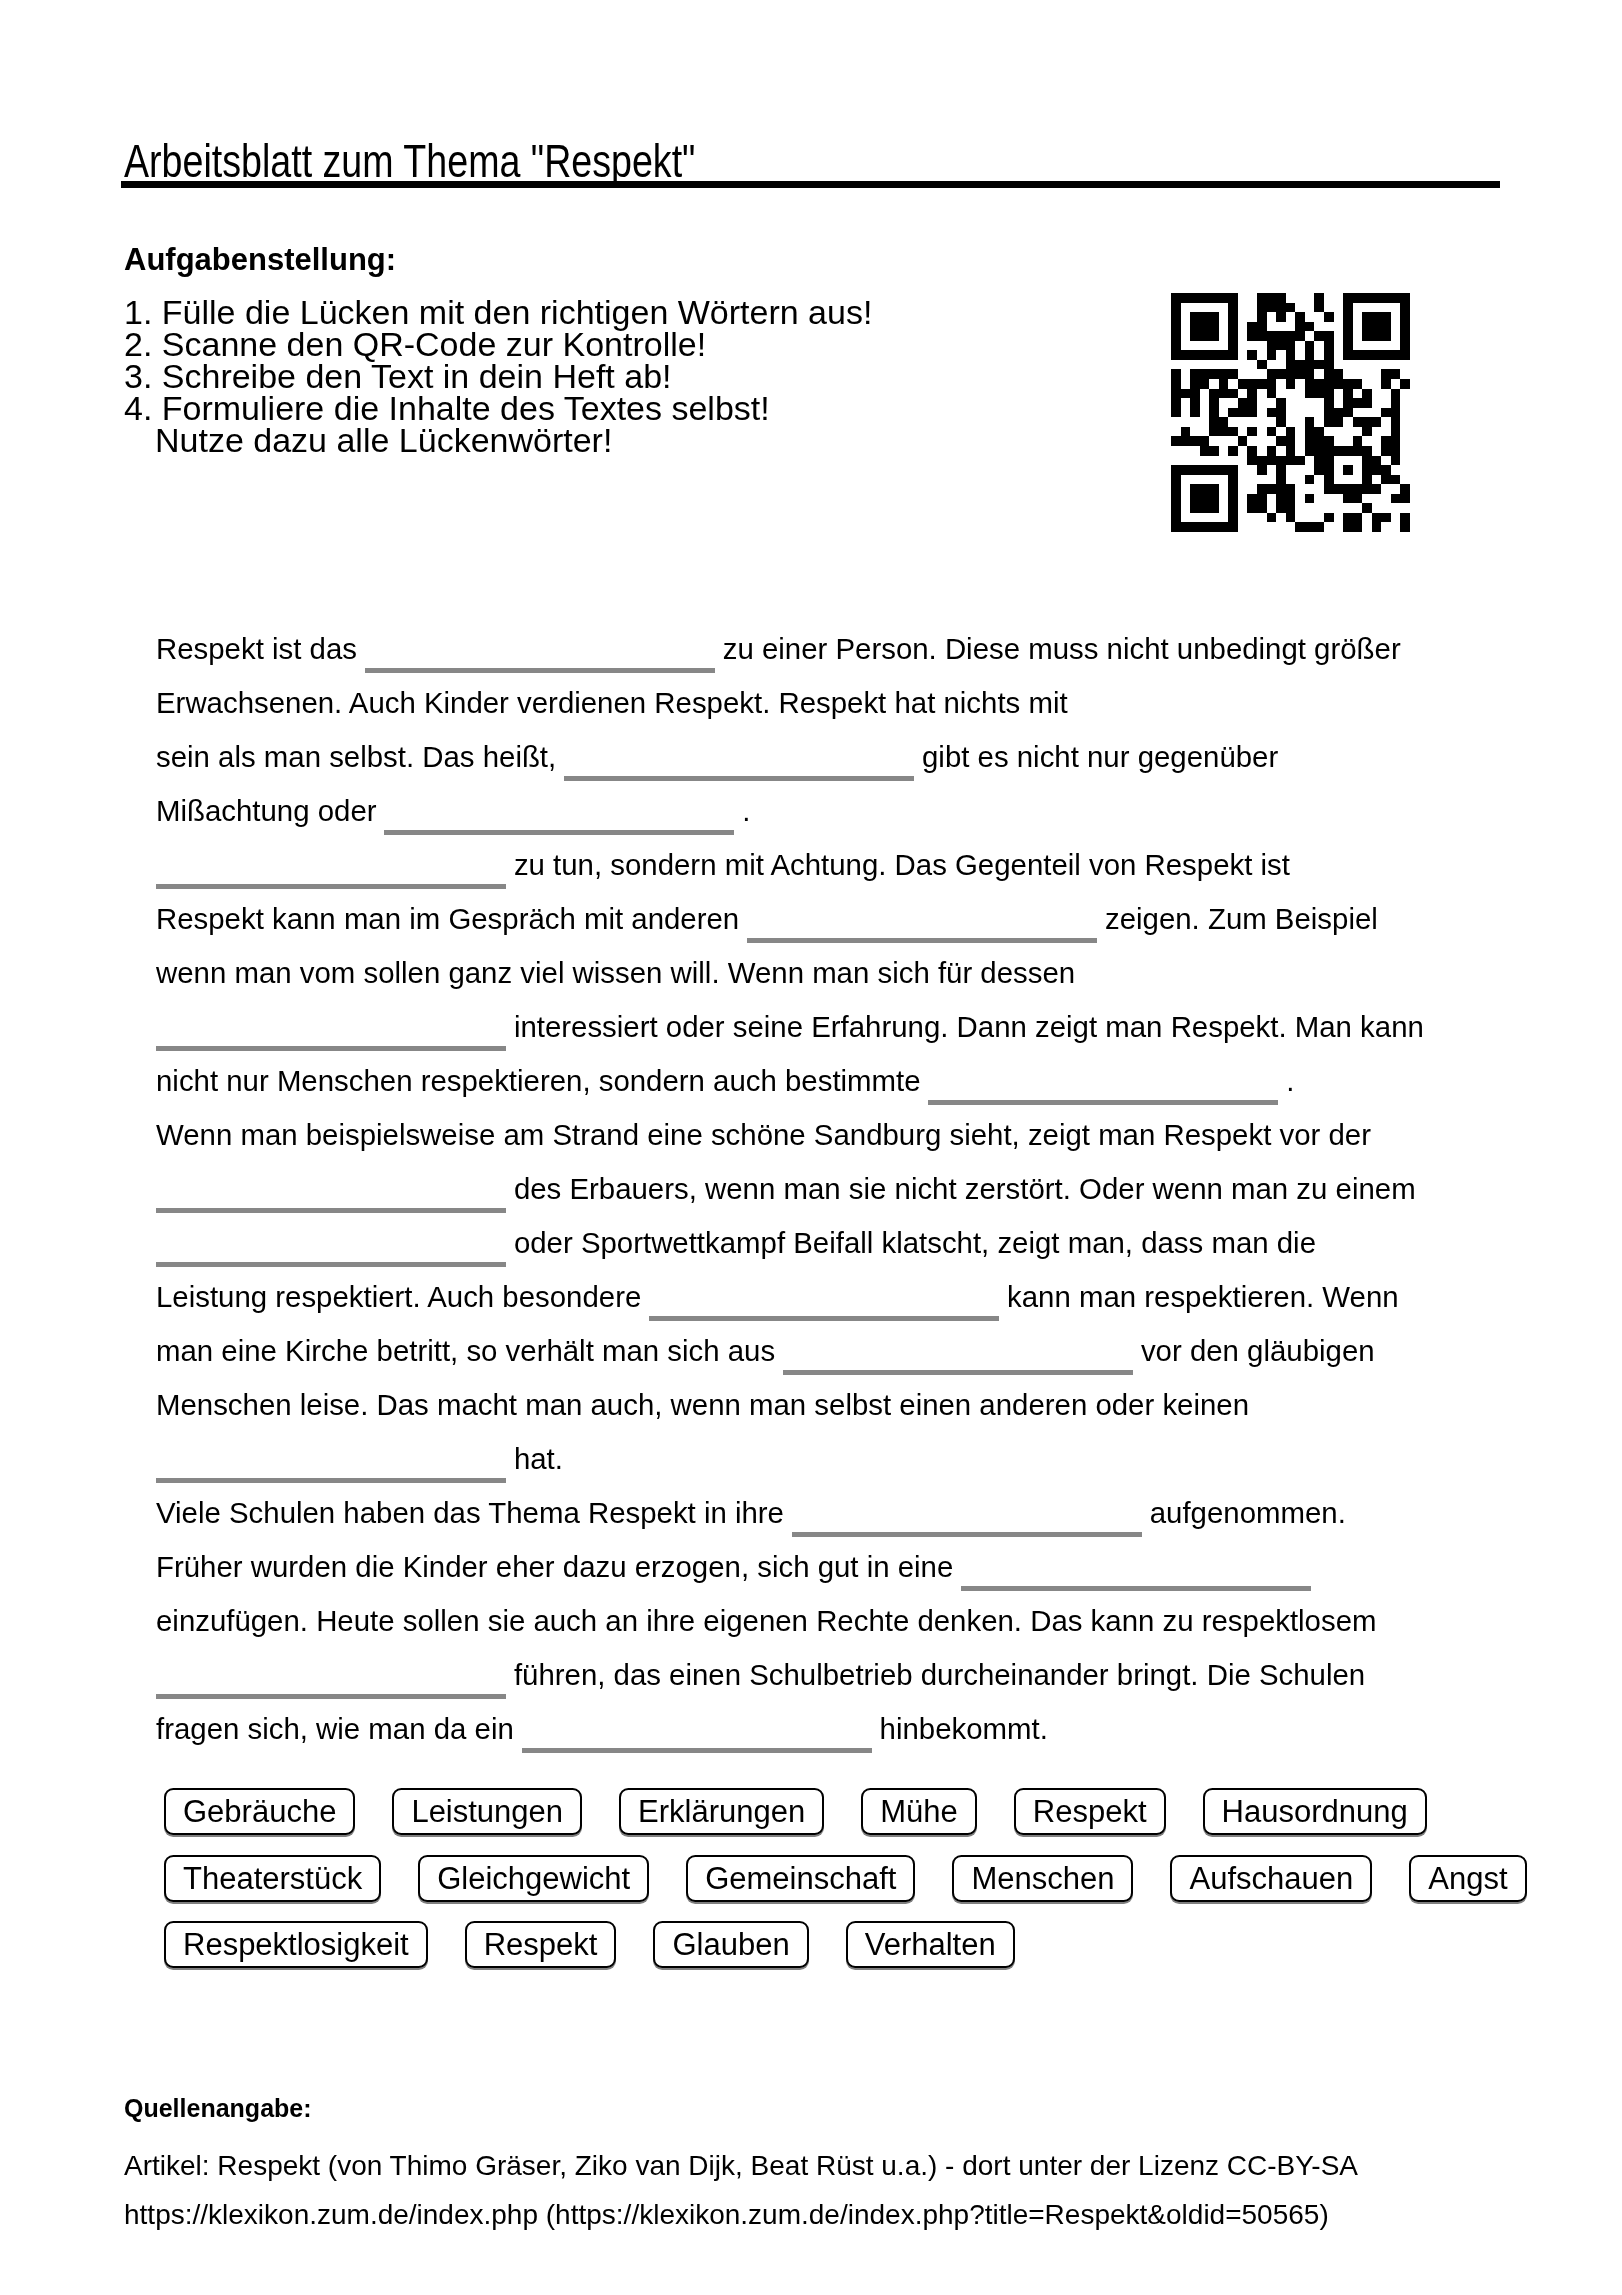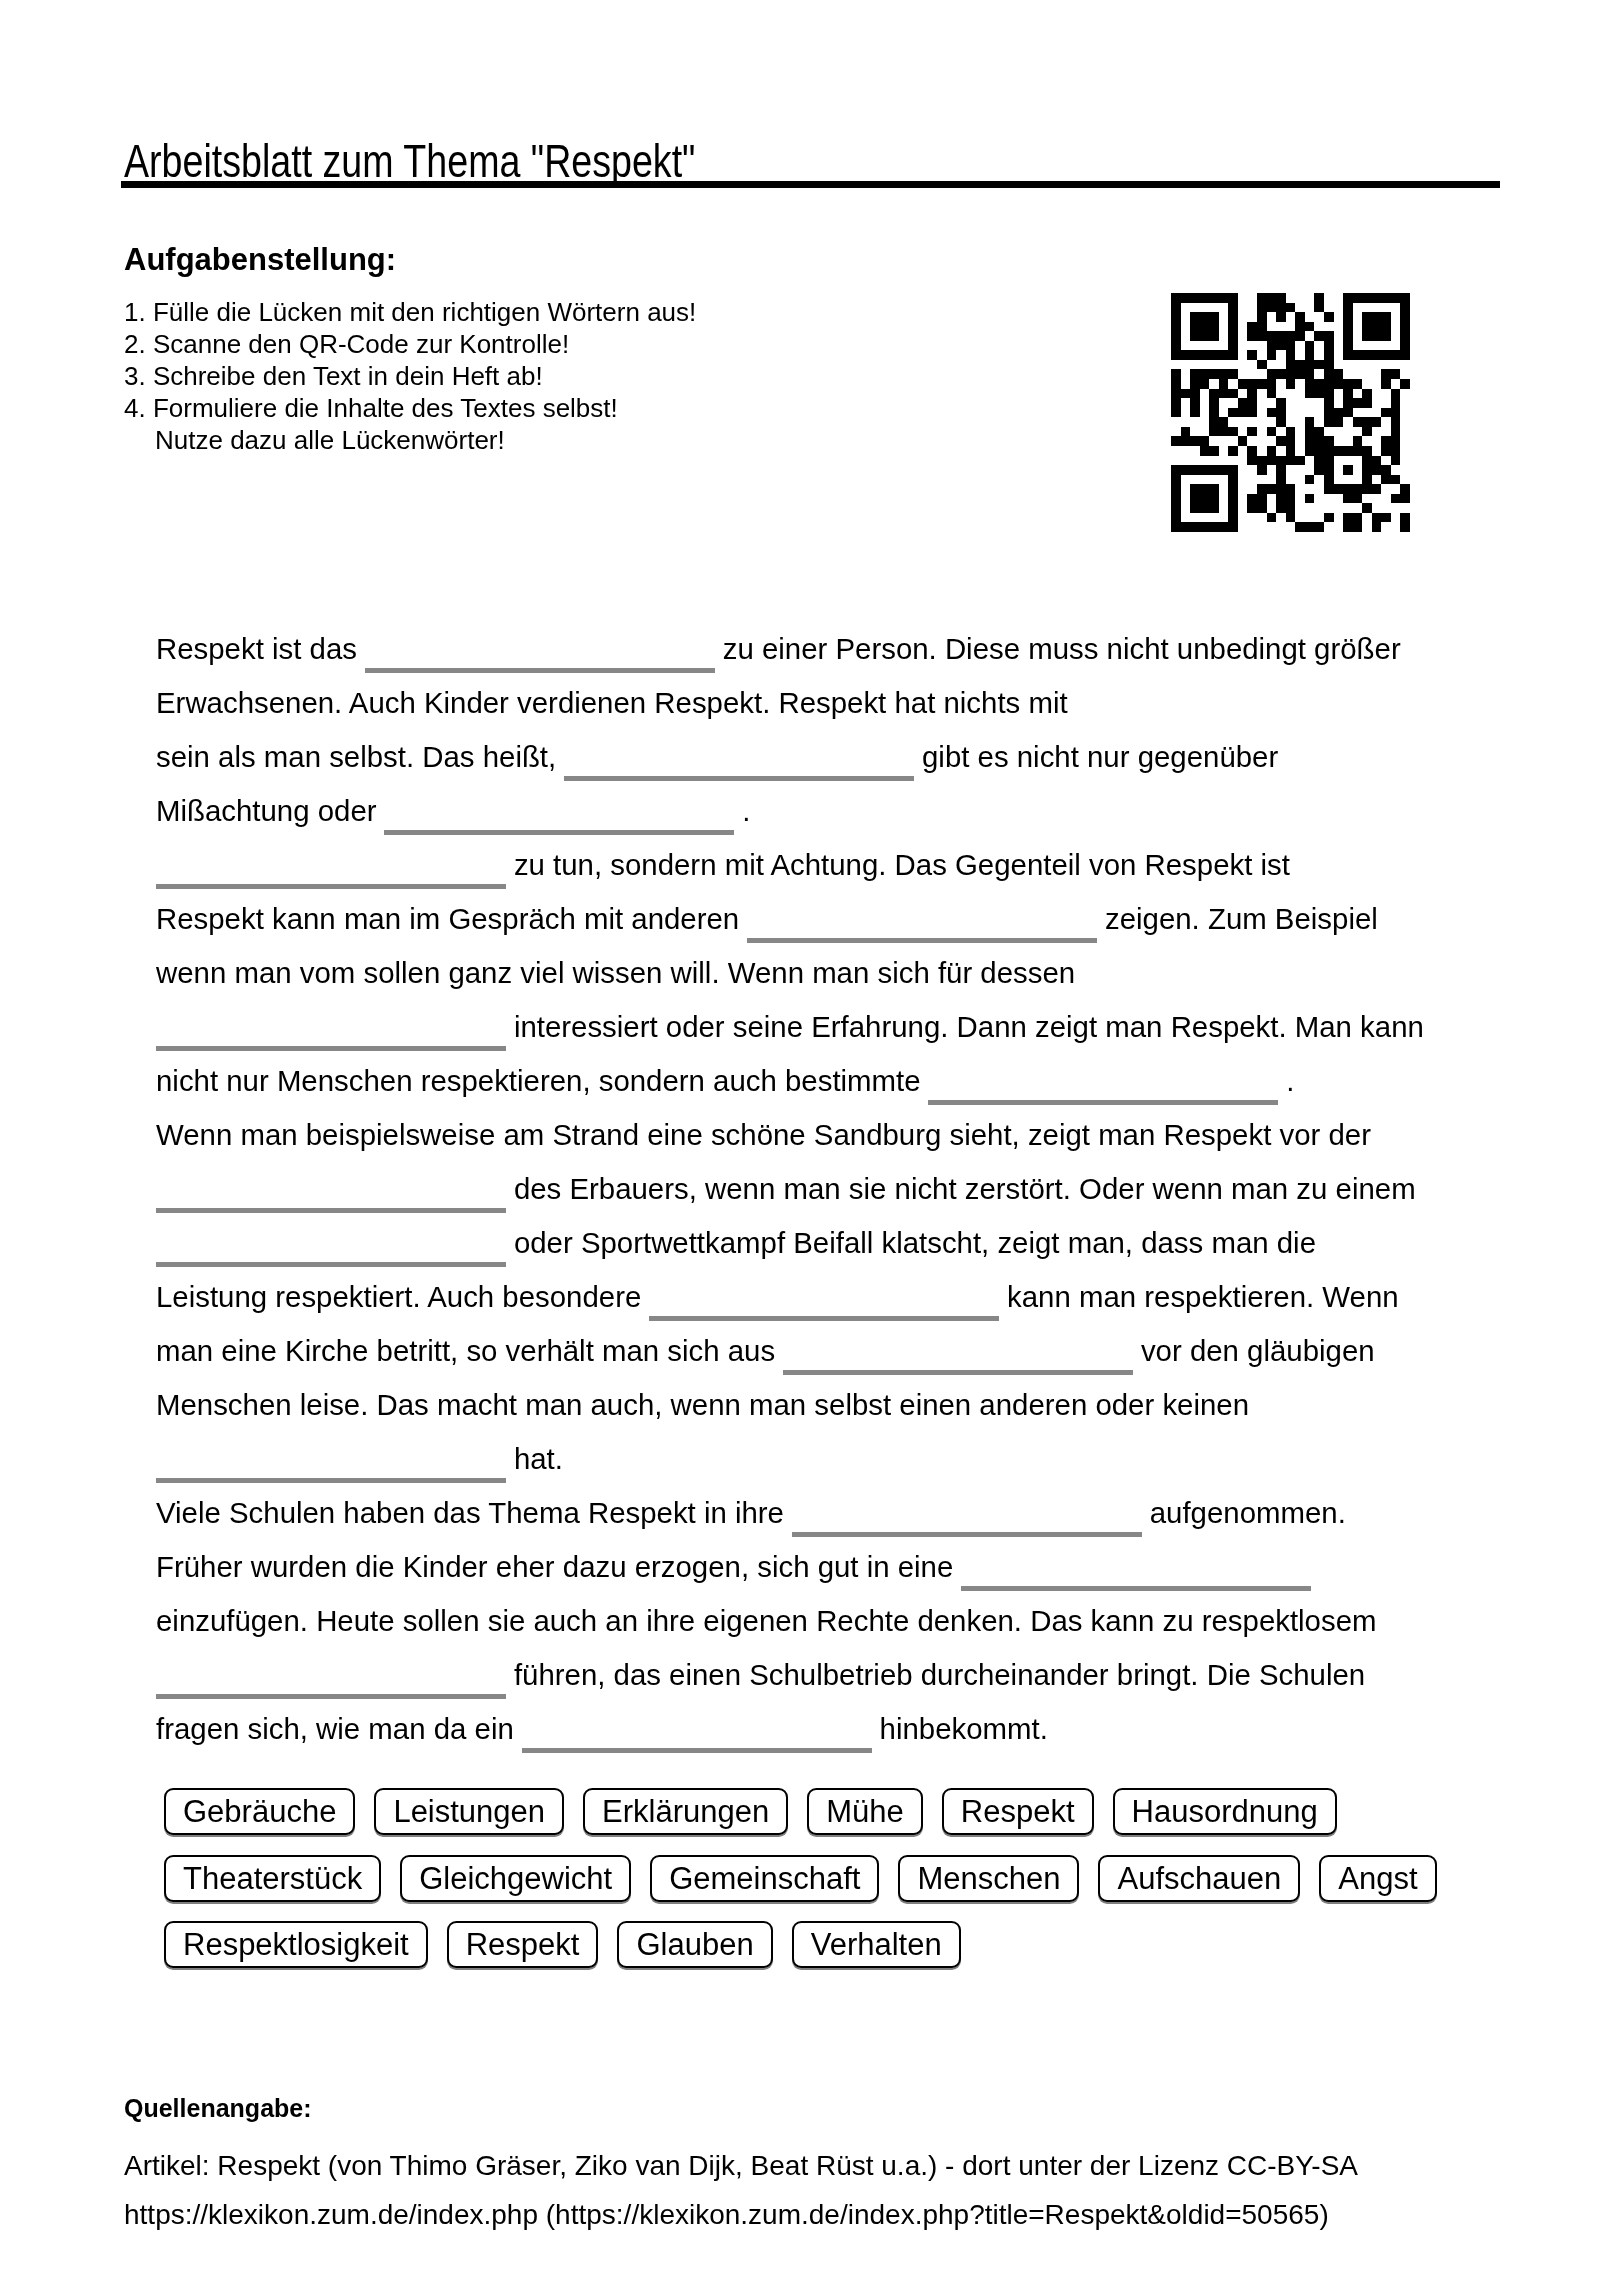--- a/index.html
+++ b/index.html
@@ -5,32 +5,32 @@
   *{margin:0;padding:0;box-sizing:border-box}
   html,body{background:#ffffff}
   body{font-family:"Liberation Sans",sans-serif;color:#000}
   .page{position:relative;width:1622px;height:2295px;background:#fff;overflow:hidden}
 
   .title{position:absolute;left:124px;top:133px;font-size:47px;white-space:nowrap}
   .title-inner{display:inline-block;transform:scaleX(.8);transform-origin:0 100%}
   .title-rule{position:absolute;left:121px;top:181px;width:1379px;height:6.5px;background:#000}
 
   .task-heading{position:absolute;left:124px;top:242px;font-size:31px;font-weight:bold}
-  .task-list{position:absolute;left:124px;top:296px;font-size:26px;line-height:32px}
+  .task-list{position:absolute;left:124px;top:296px;font-size:34px;line-height:32px}
   .task-cont{padding-left:31px}
 
   .qr{position:absolute;left:1171px;top:293px;width:239px;height:239px}
 
   .gap-text{position:absolute;left:156px;top:622px;font-size:29.4px;line-height:54px;white-space:nowrap}
   .gline{height:54px}
   .blank{display:inline-block;width:350px;height:0;border-bottom:5.9px solid var(--blank,#878787);vertical-align:-14.4px;margin:0 7.9px}
   .gline .blank:first-child{margin-left:0}
 
   .wordbank{position:absolute;left:164px;top:1788px}
-  .wrow{display:flex;gap:19px;margin-bottom:19.6px;align-items:flex-start}
+  .wrow{display:flex;gap:37px;margin-bottom:19.6px;align-items:flex-start}
   .chip{display:inline-block;border:2.6px solid #000;border-radius:9.2px;padding:0 17px;
         font-size:31px;line-height:43px;background:#fff;box-shadow:0 2px 0 rgba(0,0,0,.5)}
 
   .source-heading{position:absolute;left:124px;top:2094px;font-size:25px;font-weight:bold}
   .source-line1{position:absolute;left:124px;top:2150px;font-size:28px;white-space:nowrap}
   .source-line2{position:absolute;left:124px;top:2199px;font-size:28px;white-space:nowrap}
 </style>
 </head>
 <body>
 

